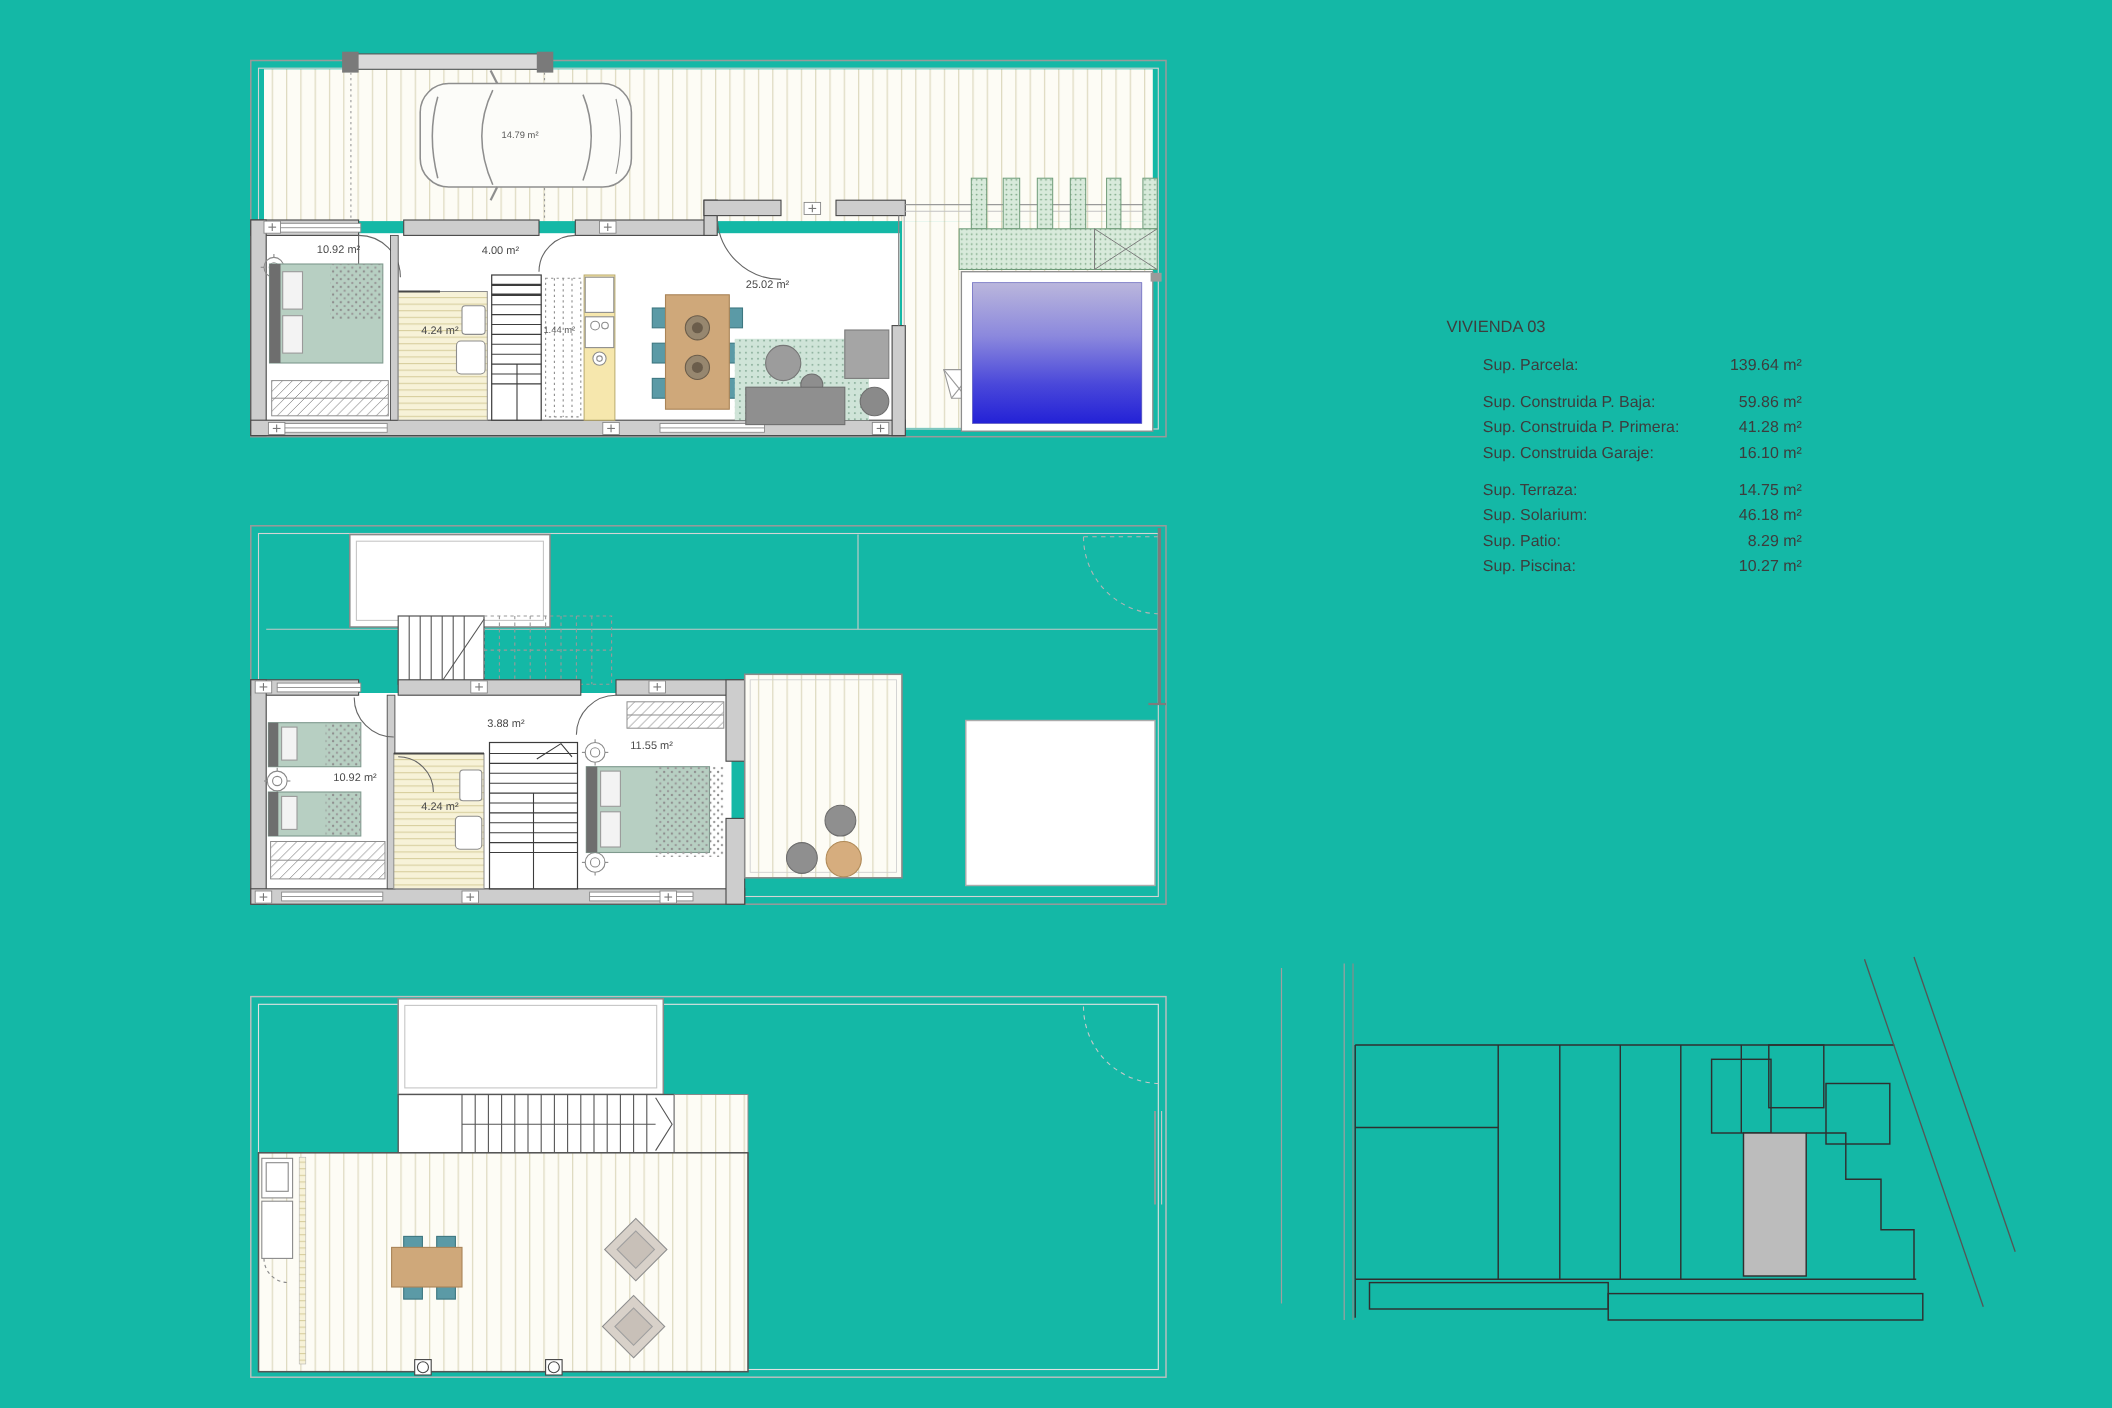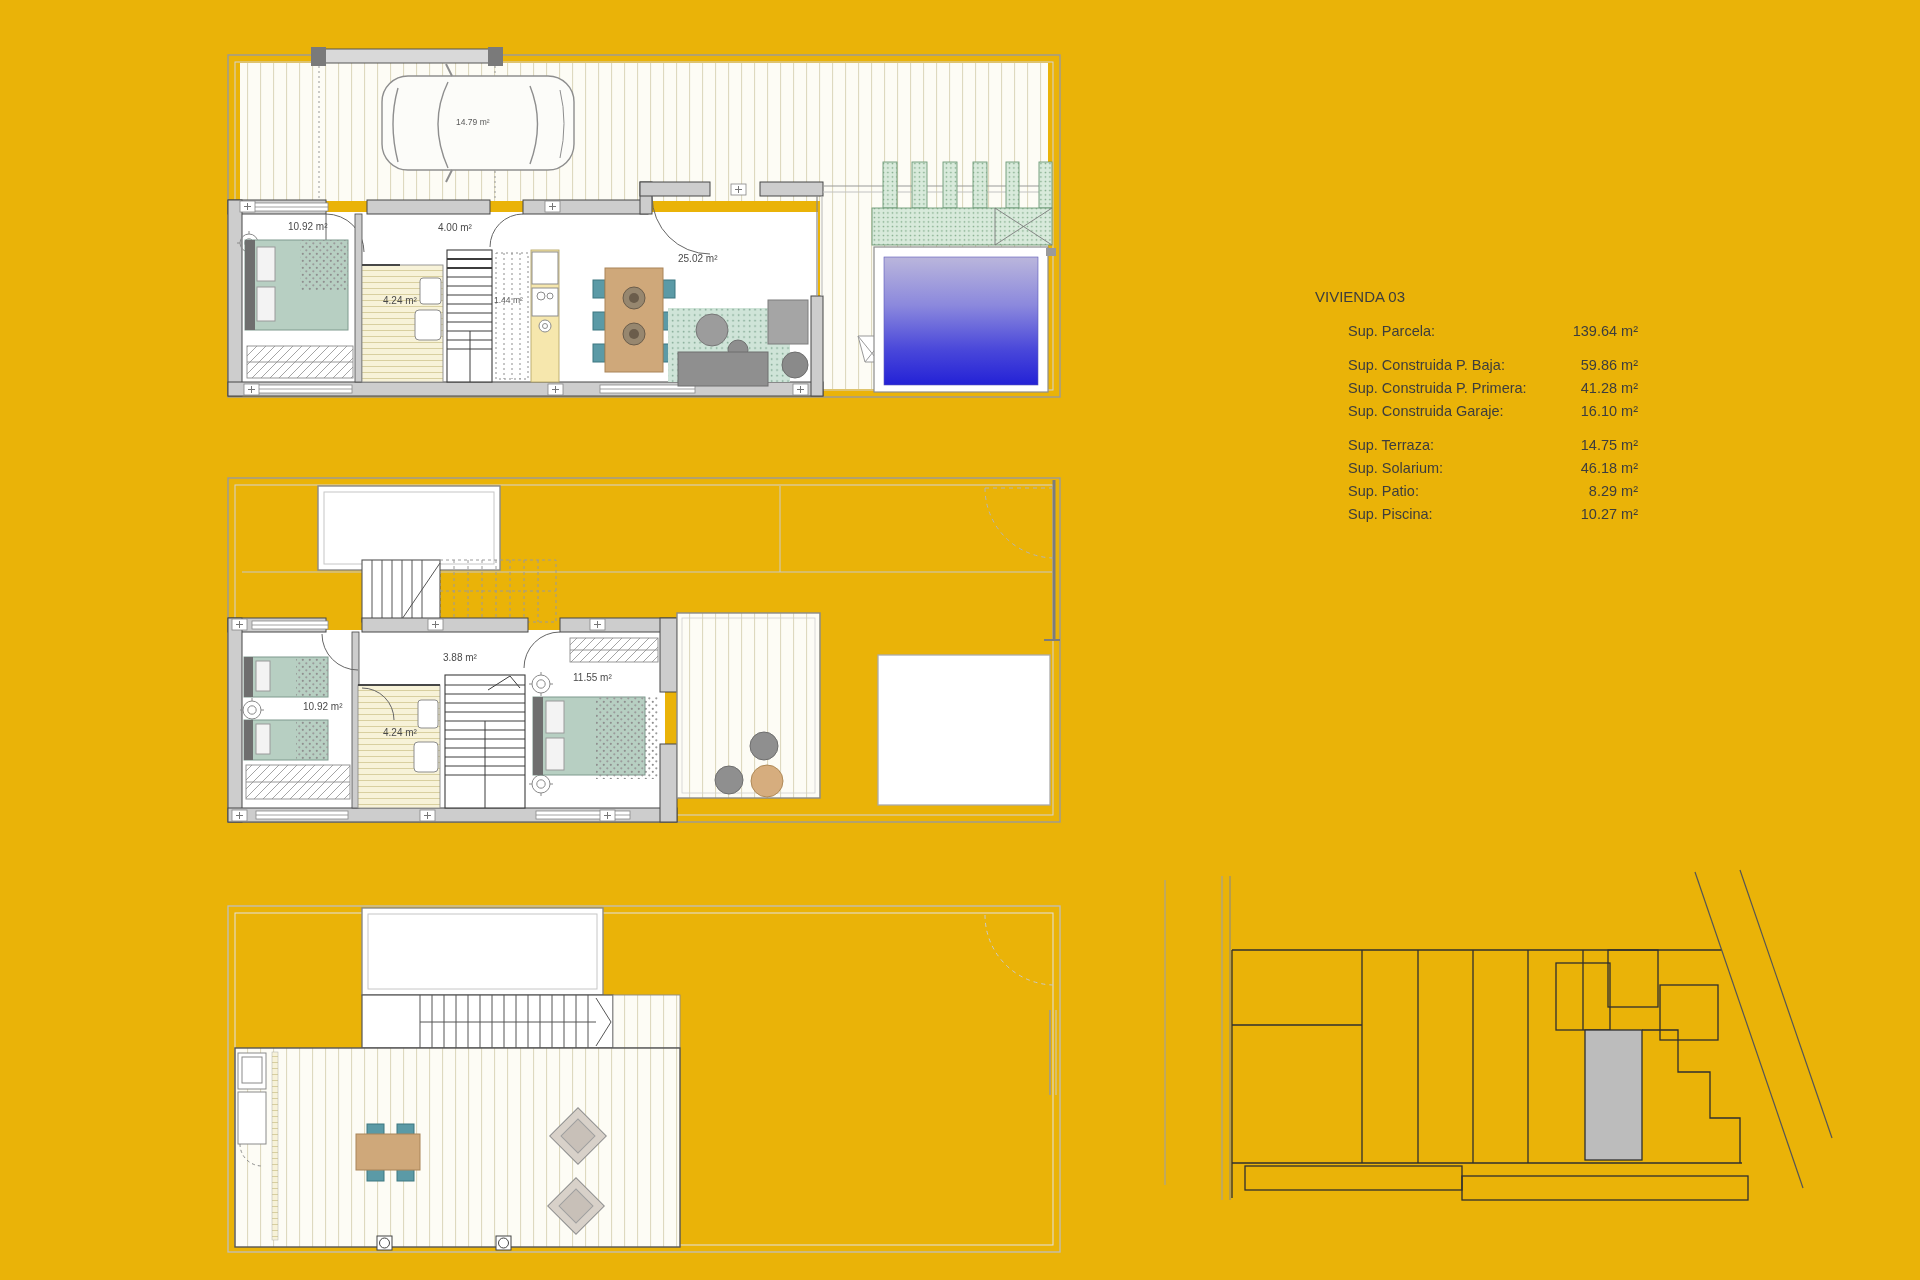--- a/index.html
+++ b/index.html
@@ -1,16 +1,16 @@
 <!DOCTYPE html>
 <html><head>
 <meta charset="utf-8">
 <style>
   html,body{margin:0;padding:0;background:#ffffff;}
-  .stage{position:relative;width:1920px;height:1280px;background:#eab308;overflow:hidden;}
+  .stage{position:relative;width:1920px;height:1280px;background:#14b8a6;overflow:hidden;}
   svg{display:block;}
   text{font-family:"Liberation Sans","DejaVu Sans",sans-serif;fill:#3d3d3d;}
   .room-label{font-size:10px;fill:#4a4a4a;}
   .room-label-sm{font-size:8.5px;fill:#5a5a5a;}
   .info-title{font-size:15px;}
   .info-label{font-size:14.5px;}
   .info-value{font-size:14.5px;}
 </style>
 </head>
 <body>

